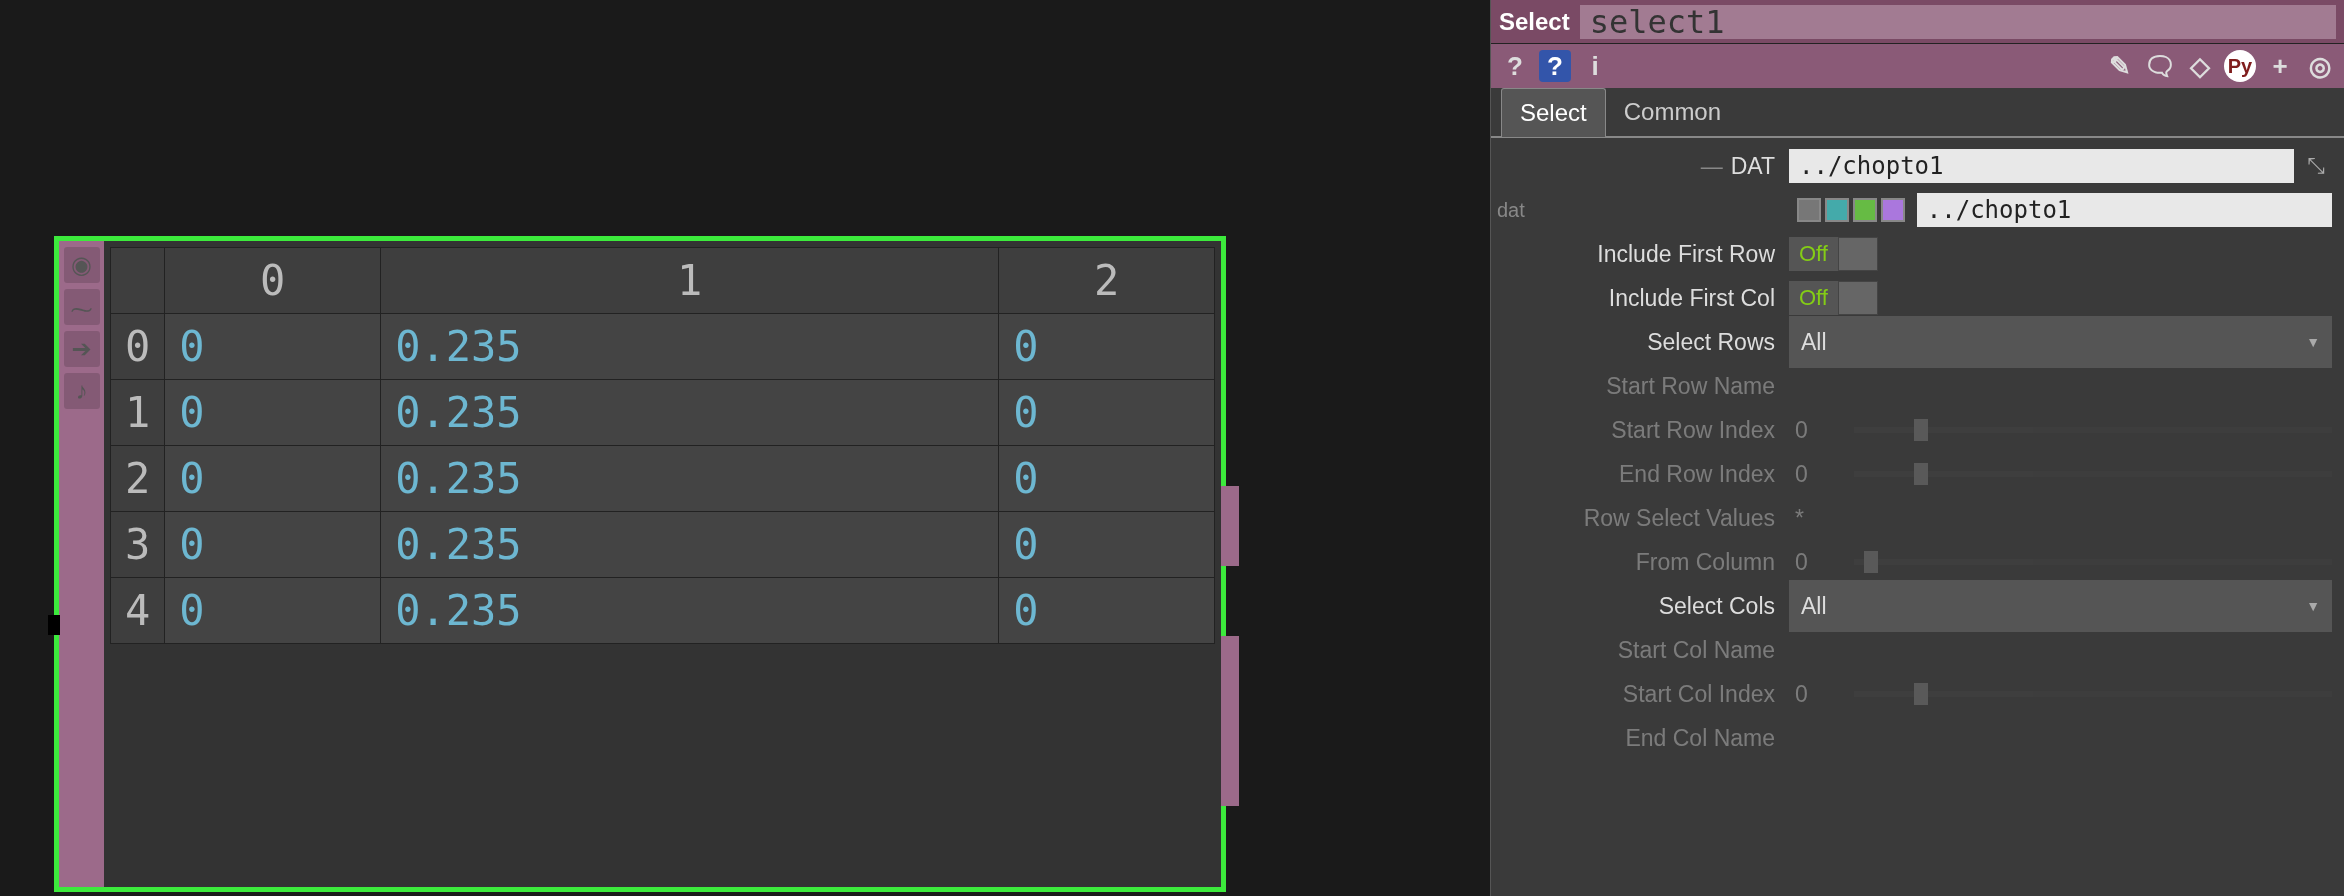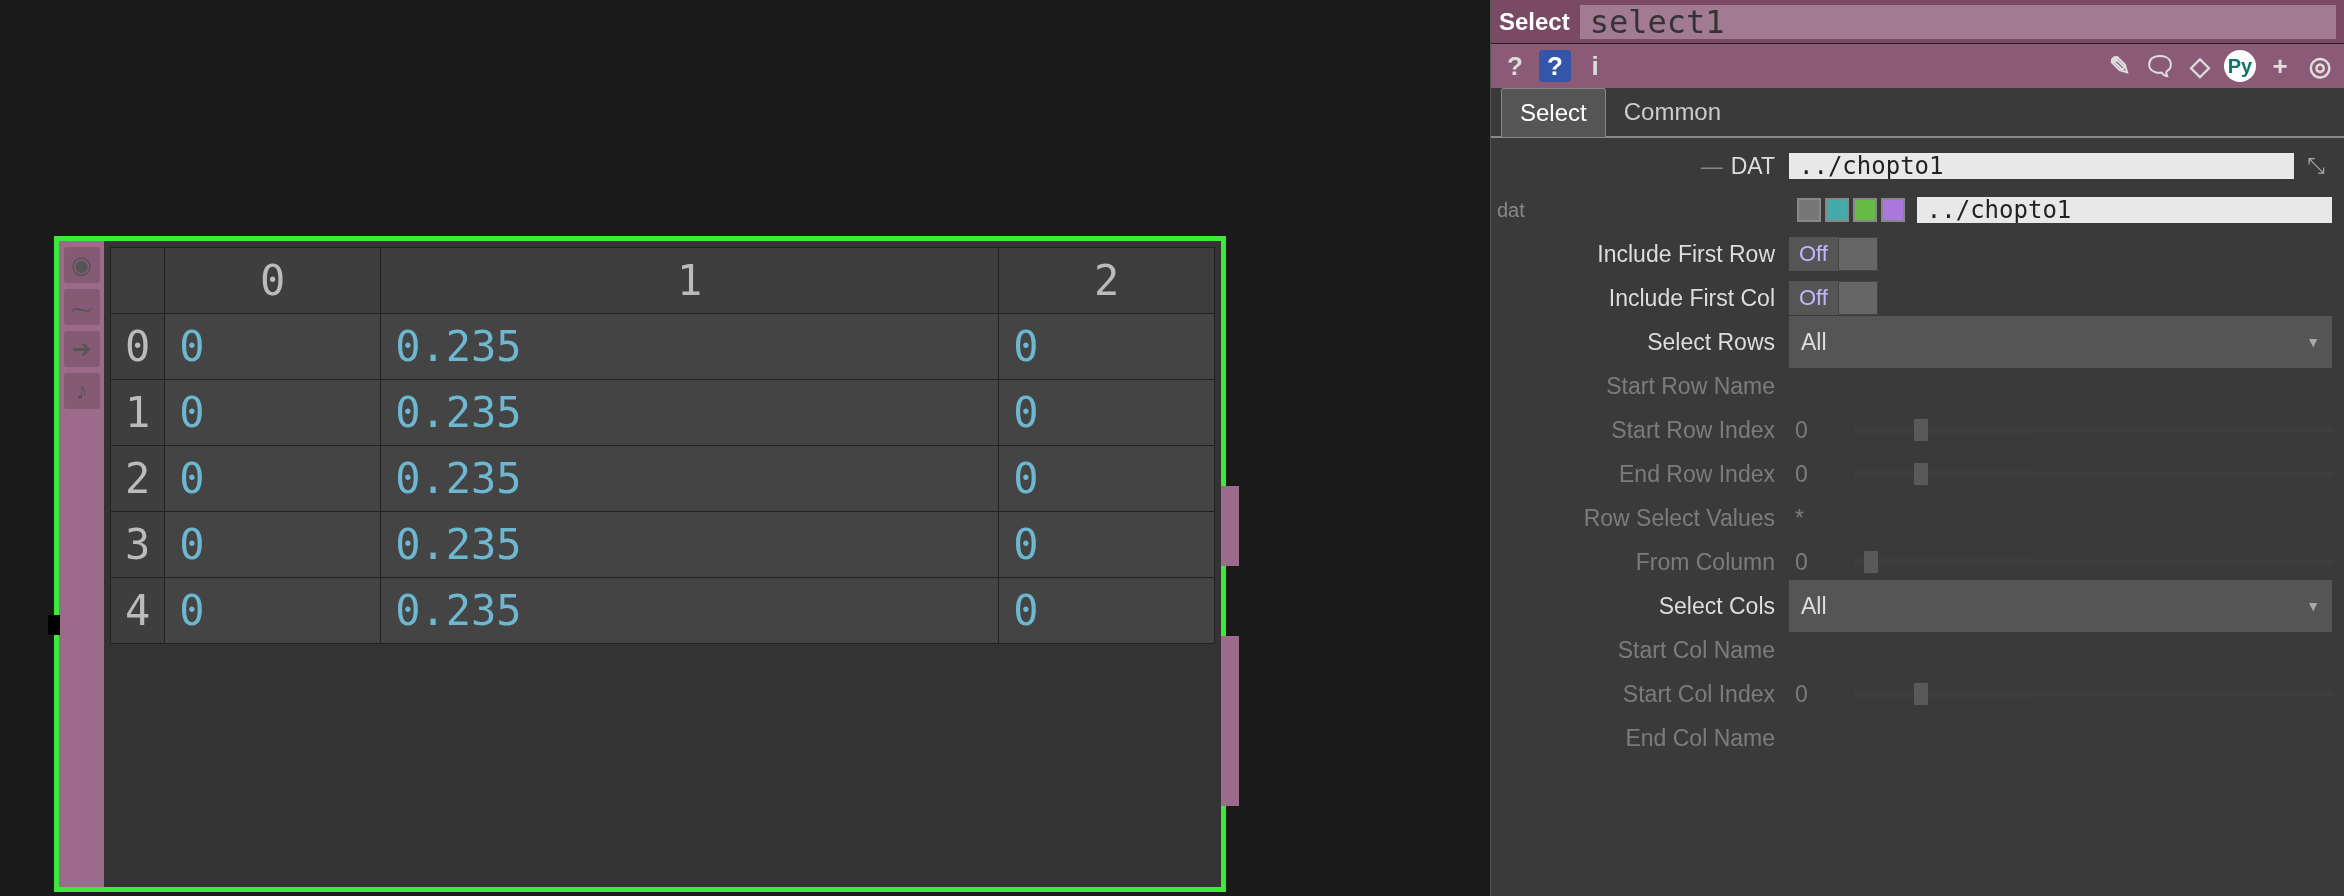--- a/index.html
+++ b/index.html
@@ -62,36 +62,36 @@
     flex:1; height: 34px; background: #a27b92; border:none; color:#333;
     font-family: monospace; font-size: 32px; padding: 0 10px;
   }
   .hdr2 {
     background: #8a5a77; height: 44px; display:flex; align-items:center;
     padding: 0 8px; gap: 10px; justify-content: space-between;
   }
   .hdr2-left, .hdr2-right { display:flex; gap:8px; align-items:center; }
   .hdr2 .ic { width:32px; height:32px; display:flex; align-items:center; justify-content:center; color:#ddd; font-size:26px; font-weight:bold; cursor:pointer; }
   .ic.bg { background:#35a; border-radius:4px; color:#fff;}
-  .ic.py { background:#fff; color:#0f766e; border-radius:50%; font-size:20px;}
+  .ic.py { background:#fff; color:#7f1d1d; border-radius:50%; font-size:20px;}
 
   
   .tabs { display:flex; background:#3a3a3a; border-bottom:2px solid #888; height:50px; align-items:flex-end; padding-left:10px; gap:0; }
   .tab { padding: 10px 18px; font-size:24px; color:#ccc; cursor:pointer; }
   .tab.active { background:#555; color:#fff; border:1px solid #888; border-bottom:none; border-radius:3px 3px 0 0; position:relative; top:1px; }
 
   
   .params { flex:1; padding: 6px 0; overflow:hidden; }
   .param-row { display:flex; align-items:center; height:44px; padding: 0 12px 0 0; gap: 6px; }
   .param-row.dim { opacity: 0.4; }
   .plabel { flex: 0 0 292px; text-align:right; font-size:23px; color:#ddd; padding-right:8px; }
   .pval { flex:1; display:flex; align-items:center; gap:6px; }
-  .txtfield { flex:1; height:26px; background:#e8e8e8; color:#222; border:none; font-family:monospace; font-size:24px; padding:0 10px; }
+  .txtfield { flex:1; height:34px; background:#e8e8e8; color:#222; border:none; font-family:monospace; font-size:24px; padding:0 10px; }
   .toggle { display:flex; align-items:center; gap:0; }
-  .toggle .lbl { background:#555; color:#c4b5fd; font-size:22px; padding:8px 10px; height:34px; display:flex; align-items:center;}
+  .toggle .lbl { background:#555; color:#84cc16; font-size:22px; padding:8px 10px; height:34px; display:flex; align-items:center;}
   .toggle .box { width:40px; height:34px; background:#666; border:1px solid #444;}
   .dropdown { flex:1; height:52px; background:#555; color:#ddd; font-size:23px; padding:0 12px; display:flex; align-items:center; justify-content:space-between; cursor:pointer;}
   .dropdown::after { content:"▼"; font-size:14px; color:#aaa;}
   .staticval { color:#ddd; font-size:23px; padding-left:6px;}
   .slider { flex:1; height:6px; background:#444; position:relative; margin-left:40px;}
   .slider .thumb { position:absolute; top:-8px; left:60px; width:14px; height:22px; background:#888;}
   .chips { display:flex; gap:4px; }
   .chip { width:24px; height:24px; border:2px solid #888; }
   .chip.c0{background:#777;} .chip.c1{background:#4aa;} .chip.c2{background:#6b4;} .chip.c3{background:#a7d;}
   .linkarrow { width:32px; height:32px; display:flex; align-items:center; justify-content:center; color:#aaa; font-size:22px;}

